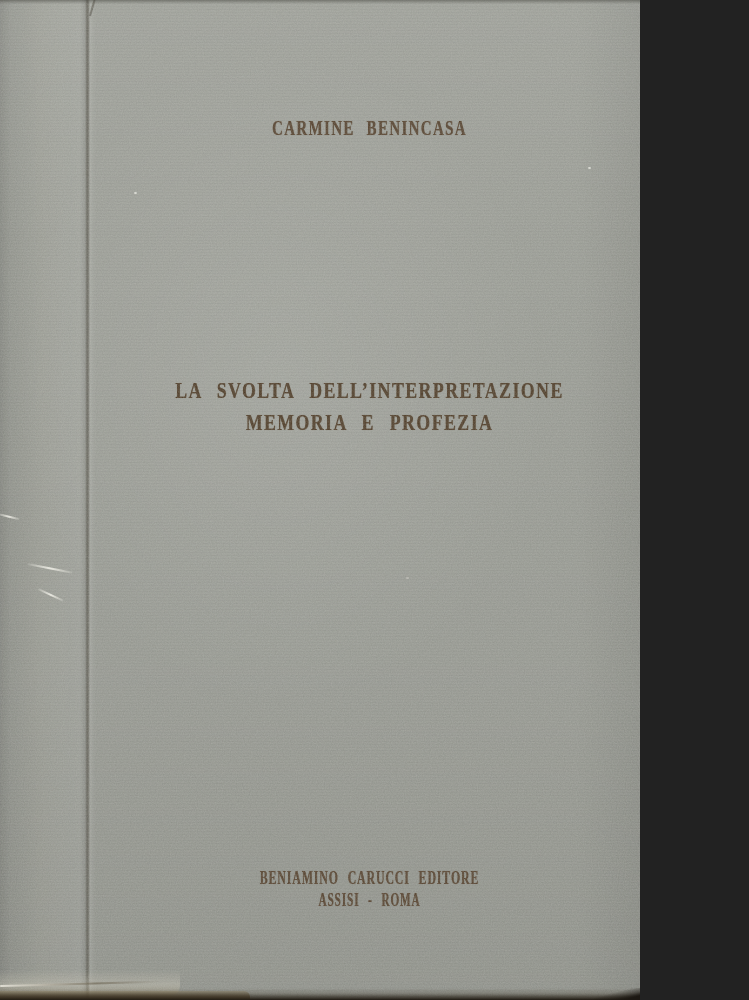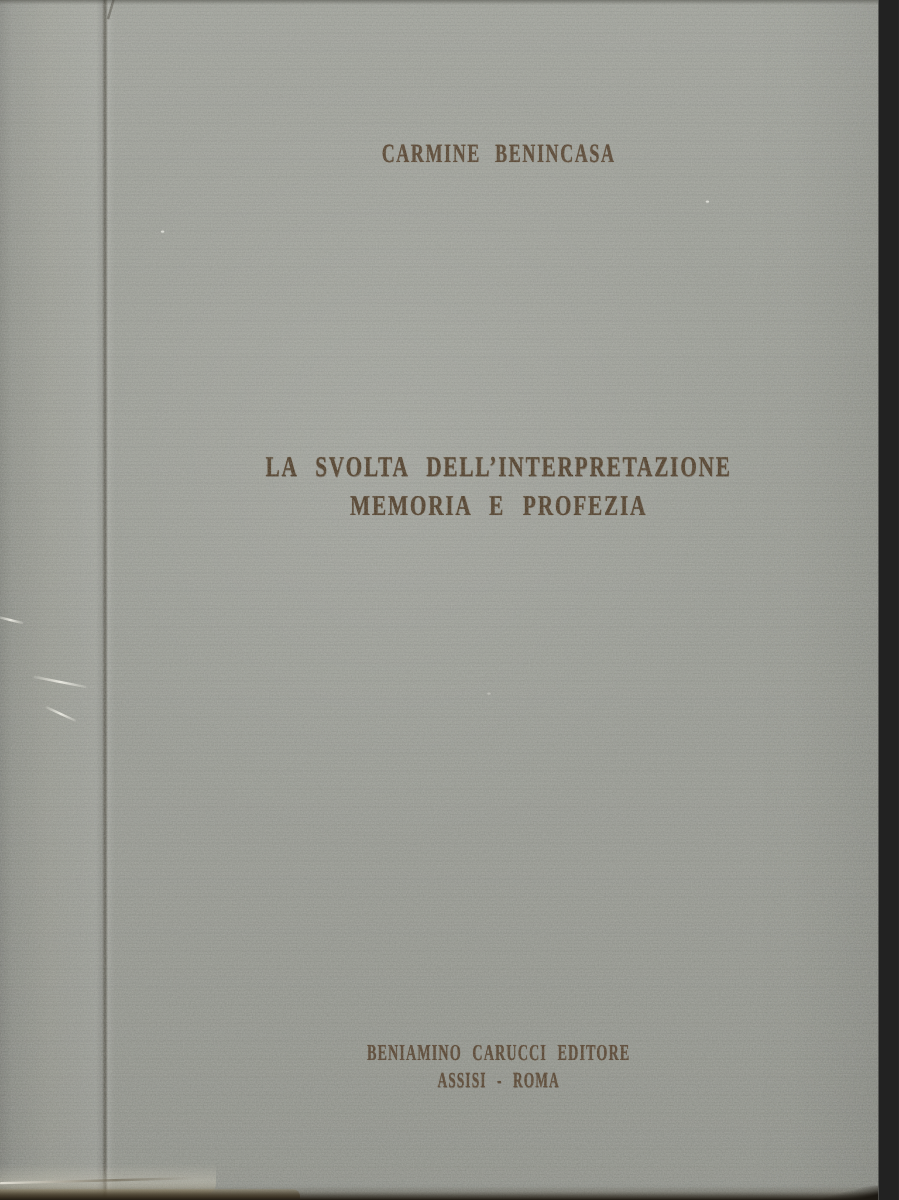--- a/index.html
+++ b/index.html
@@ -1,18 +1,18 @@
 <!DOCTYPE html>
 <html><head>
 <meta charset="utf-8">
 <style>
   html,body{margin:0;padding:0;background:#222;}
   .page{
     position:relative;
-    width:732px;height:1000px;
+    width:640px;height:1000px;
     overflow:hidden;
     background:#989b94;
     font-family:"Liberation Serif","DejaVu Serif",serif;
   }
   
   .vignette{
     position:absolute;inset:0;z-index:1;
     background:
       radial-gradient(ellipse 70% 55% at 44% 38%, rgba(255,255,255,0.09), rgba(255,255,255,0) 60%),
       linear-gradient(to bottom, rgba(255,255,255,0.05), rgba(255,255,255,0) 25%, rgba(0,0,0,0.03) 70%, rgba(0,0,0,0.08) 100%),

